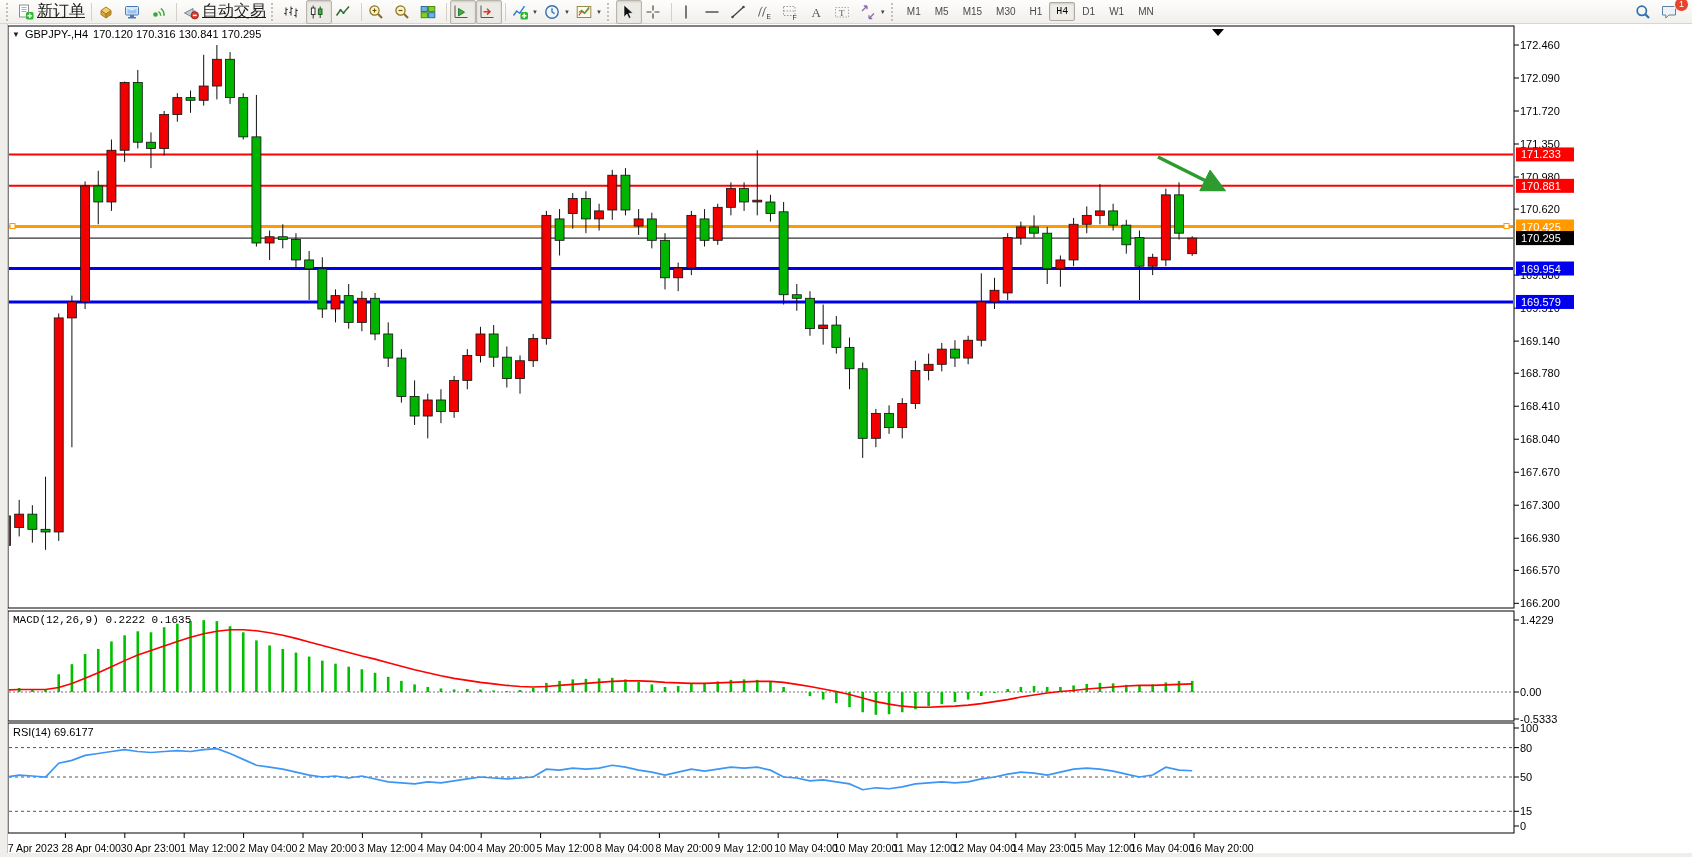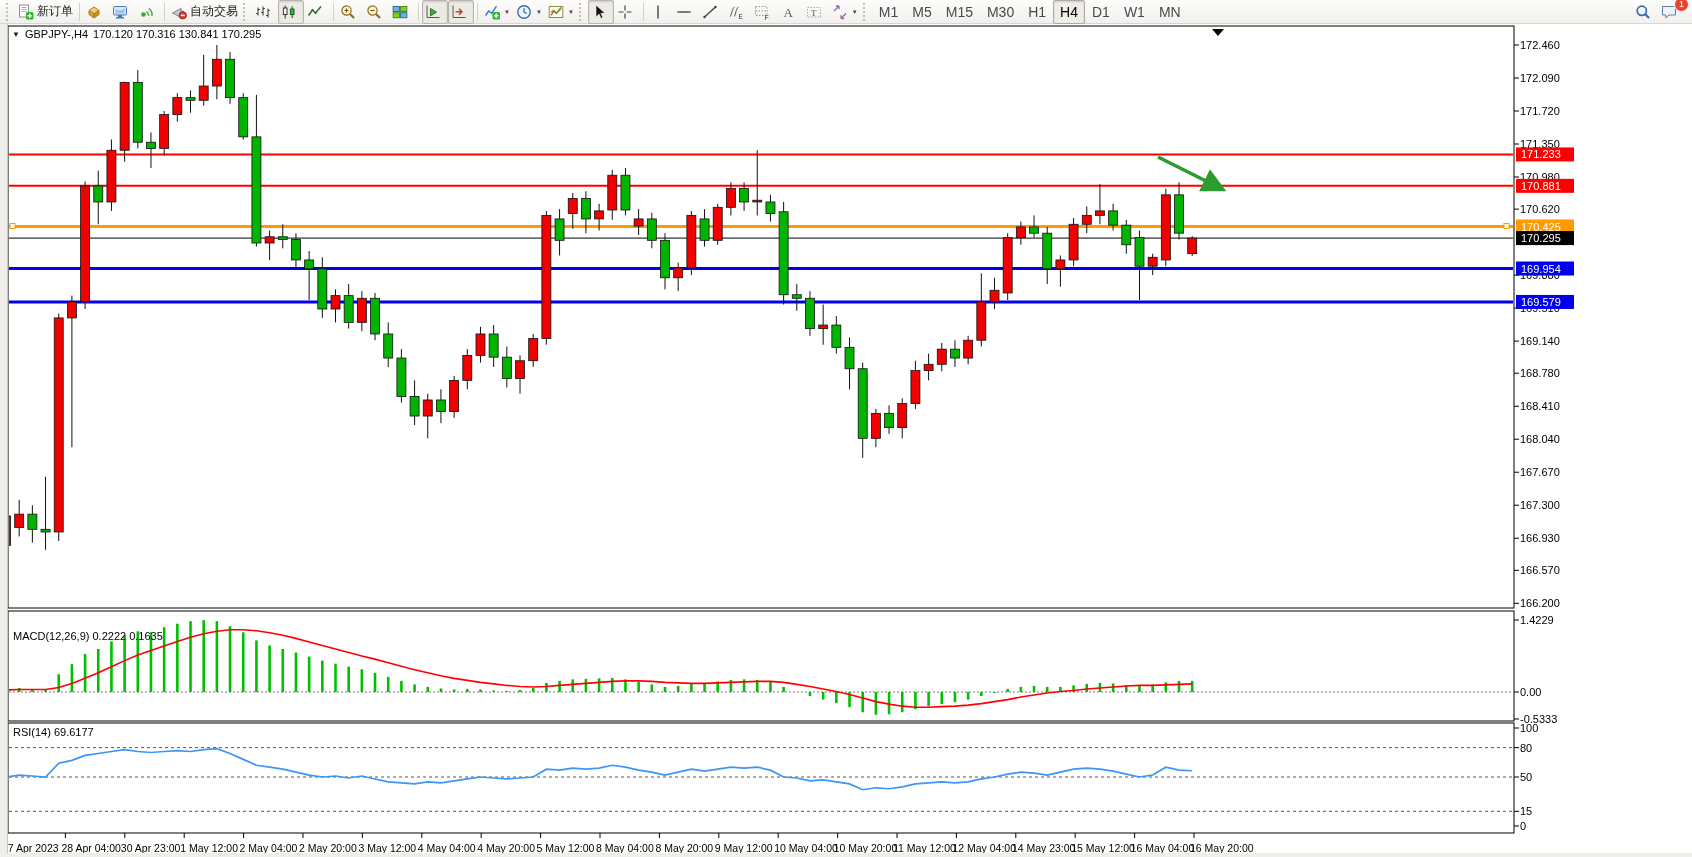--- a/index.html
+++ b/index.html
@@ -8,37 +8,37 @@
   
   #toolbar{position:absolute;top:0;left:0;width:1692px;height:24px;
            background:linear-gradient(#fdfdfc,#f2f0ec);border-bottom:1px solid #d9d5cf;
            display:flex;align-items:center;padding-left:4px;box-sizing:border-box;}
   .tb-grip{width:5px;height:18px;margin:0 2px;border-left:2px dotted #c5c1ba;}
   .tb-sep{width:1px;height:18px;background:#d4d0c9;margin:0 3px;}
   .tb-btn{height:20px;min-width:20px;display:flex;align-items:center;gap:3px;
           padding:1px 2px;border:1px solid transparent;border-radius:2px;cursor:default;}
   .tb-btn.active{background:#eceae4;border-color:#b9b5ad;box-shadow:inset 0 1px 2px rgba(0,0,0,.12);}
   .tb-btn svg{width:16px;height:16px;display:block;}
-  .tb-label{font-size:12px;color:#1a1a1a;white-space:nowrap;}
+  .tb-label{font-size:16px;color:#1a1a1a;white-space:nowrap;text-decoration:underline;}
   .tb-caret{font-size:6px;color:#444;margin-left:1px;}
-  .tb-tf{font-size:14px;color:#4a4a4a;padding:3px 6px;border:1px solid transparent;border-radius:2px;}
-  .tb-tf.active{background:#efede8;border-color:#aeaaa2;box-shadow:inset 0 1px 2px rgba(0,0,0,.15);color:#000;}
+  .tb-tf{font-size:10px;color:#4a4a4a;padding:3px 6px;border:1px solid transparent;border-radius:2px;}
+  .tb-tf.active{background:#efede8;border-color:#aeaaa2;box-shadow:inset 0 1px 2px rgba(0,0,0,.15);color:#000;font-family:Liberation Mono, monospace;}
   #tb-right{margin-left:auto;display:flex;align-items:center;margin-right:8px;}
   .badge{position:absolute;top:-4px;right:-6px;background:#e8432d;color:#fff;font-size:9px;
          border-radius:50%;width:13px;height:13px;line-height:13px;text-align:center;border:1px solid #fff;}
   .tb-btn.rel{position:relative;}
   
   #chartwin{position:absolute;top:24px;left:0;width:1692px;height:833px;background:#fff;}
   #leftstrip{position:absolute;top:0;left:0;width:8px;height:833px;background:#f0eeea;border-right:1px solid #c9c5be;box-sizing:border-box;}
   #bottomstrip{position:absolute;left:0;bottom:0;width:1692px;height:4px;background:#f0eeea;}
   #chart-svg{position:absolute;top:0;left:0;}
   .pane-label{position:absolute;font-size:11px;color:#000;white-space:nowrap;z-index:5;}
   #sym-title{top:4px;left:12px;display:flex;align-items:center;gap:5px;}
   #sym-dd{font-size:8px;color:#222;}
-  #macd-label{top:606px;left:13px;}
+  #macd-label{top:590px;left:13px;font-family:Liberation Mono, monospace;}
   #rsi-label{top:702px;left:13px;}
 </style>
 </head>
 <body>
 
 <div id="toolbar">
     <div class="tb-grip"></div>
     <div class="tb-btn">
       <svg viewBox="0 0 16 16">
         <rect x="1.5" y="1" width="9" height="12" fill="#fff" stroke="#8a8f98"></rect>

